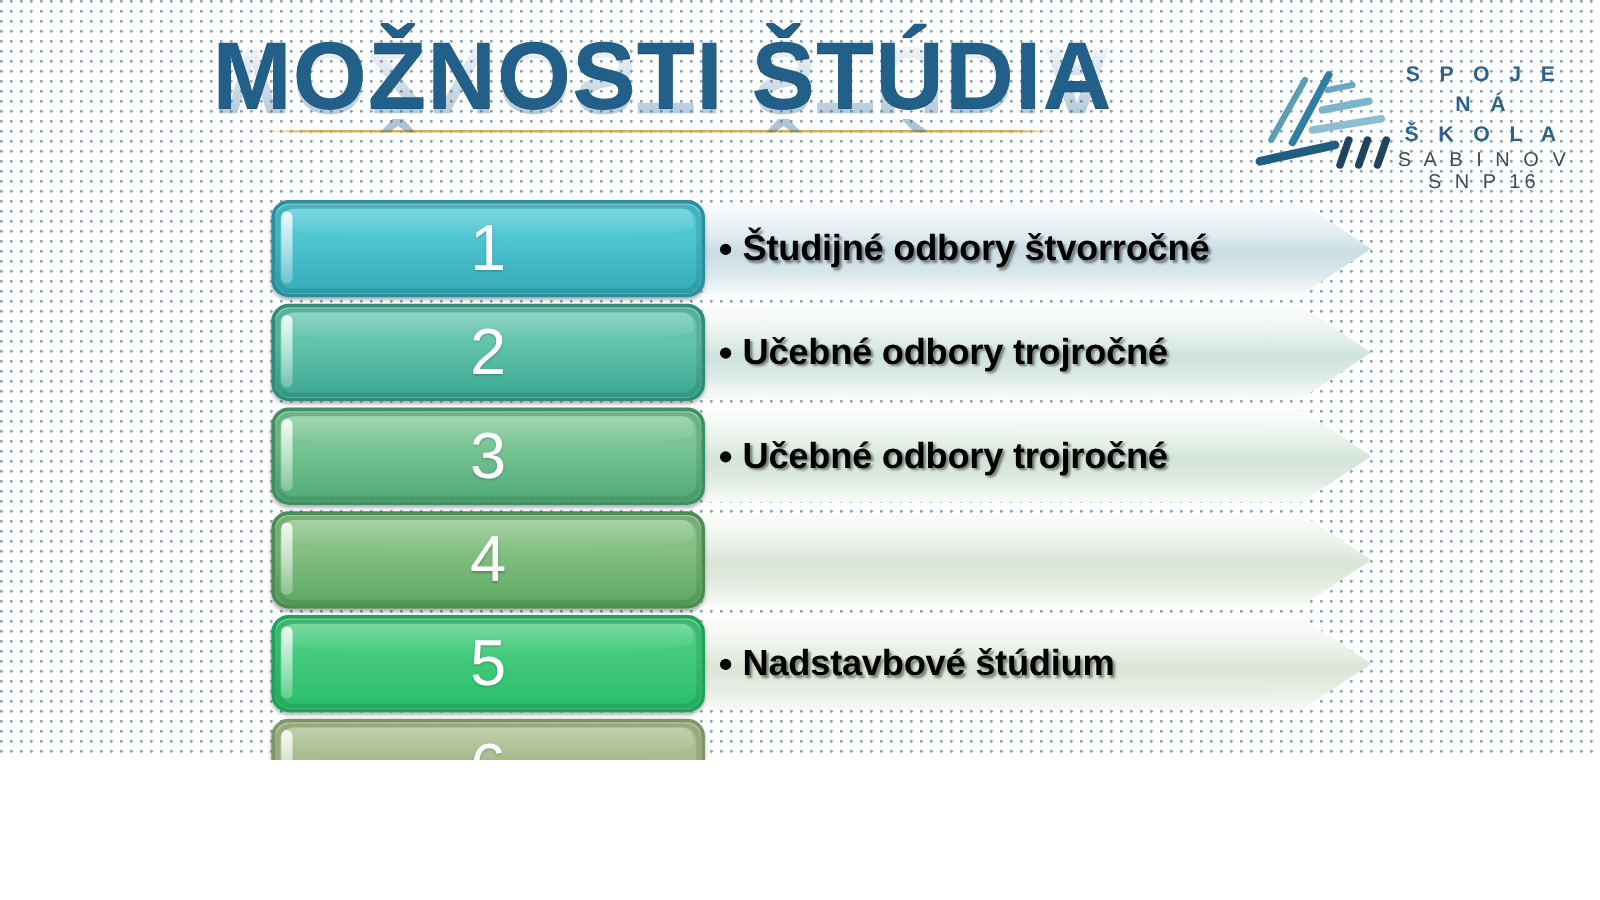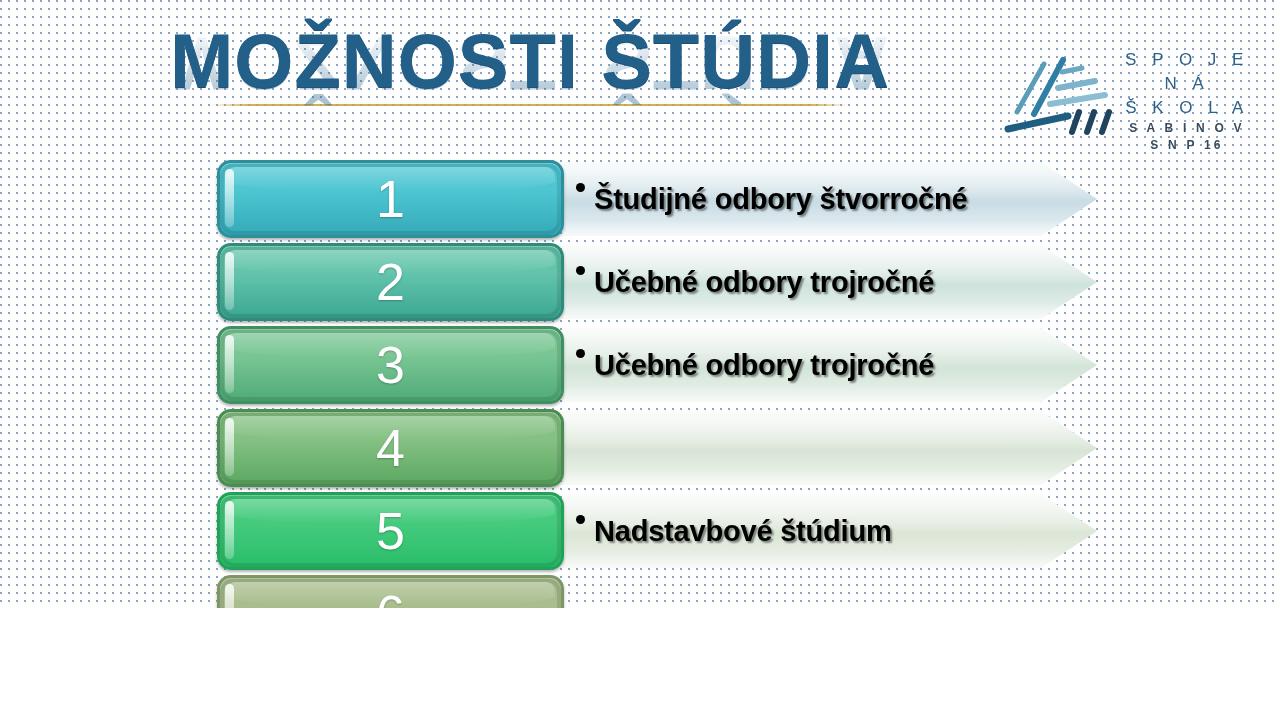--- a/index.html
+++ b/index.html
@@ -96,28 +96,28 @@
   #logo-text {
     position: absolute;
     left: 112px;
     top: 8px;
     width: 150px;
     text-align: center;
     color: #2e6489;
   }
   .logo-line1, .logo-line2 {
     font-size: 17px;
-    font-weight: normal;
+    font-weight: bold;
     letter-spacing: 5.5px;
     line-height: 24px;
     color: #2d6288;
   }
   .logo-line3, .logo-line4 {
-    font-size: 12px;
-    font-weight: bold;
+    font-size: 16px;
+    font-weight: normal;
     letter-spacing: 3.2px;
     line-height: 17px;
     color: #3a4c5c;
   }
 
   
   #rows {
     position: absolute;
     left: 217px;
     top: 160px;
@@ -217,20 +217,21 @@
     bottom: 0;
     height: 22%;
     background: linear-gradient(to top, rgba(255,255,255,.55), rgba(255,255,255,0));
     pointer-events: none;
   }
   .chev-label {
     position: relative;
     z-index: 3;
     margin-left: 14px;
     display: flex;
+    align-items: center;
     gap: 9px;
     white-space: nowrap;
   }
   .chev-bullet {
     width: 9px;
     height: 9px;
     border-radius: 50%;
     background: #000000;
     flex: 0 0 auto;
   }

